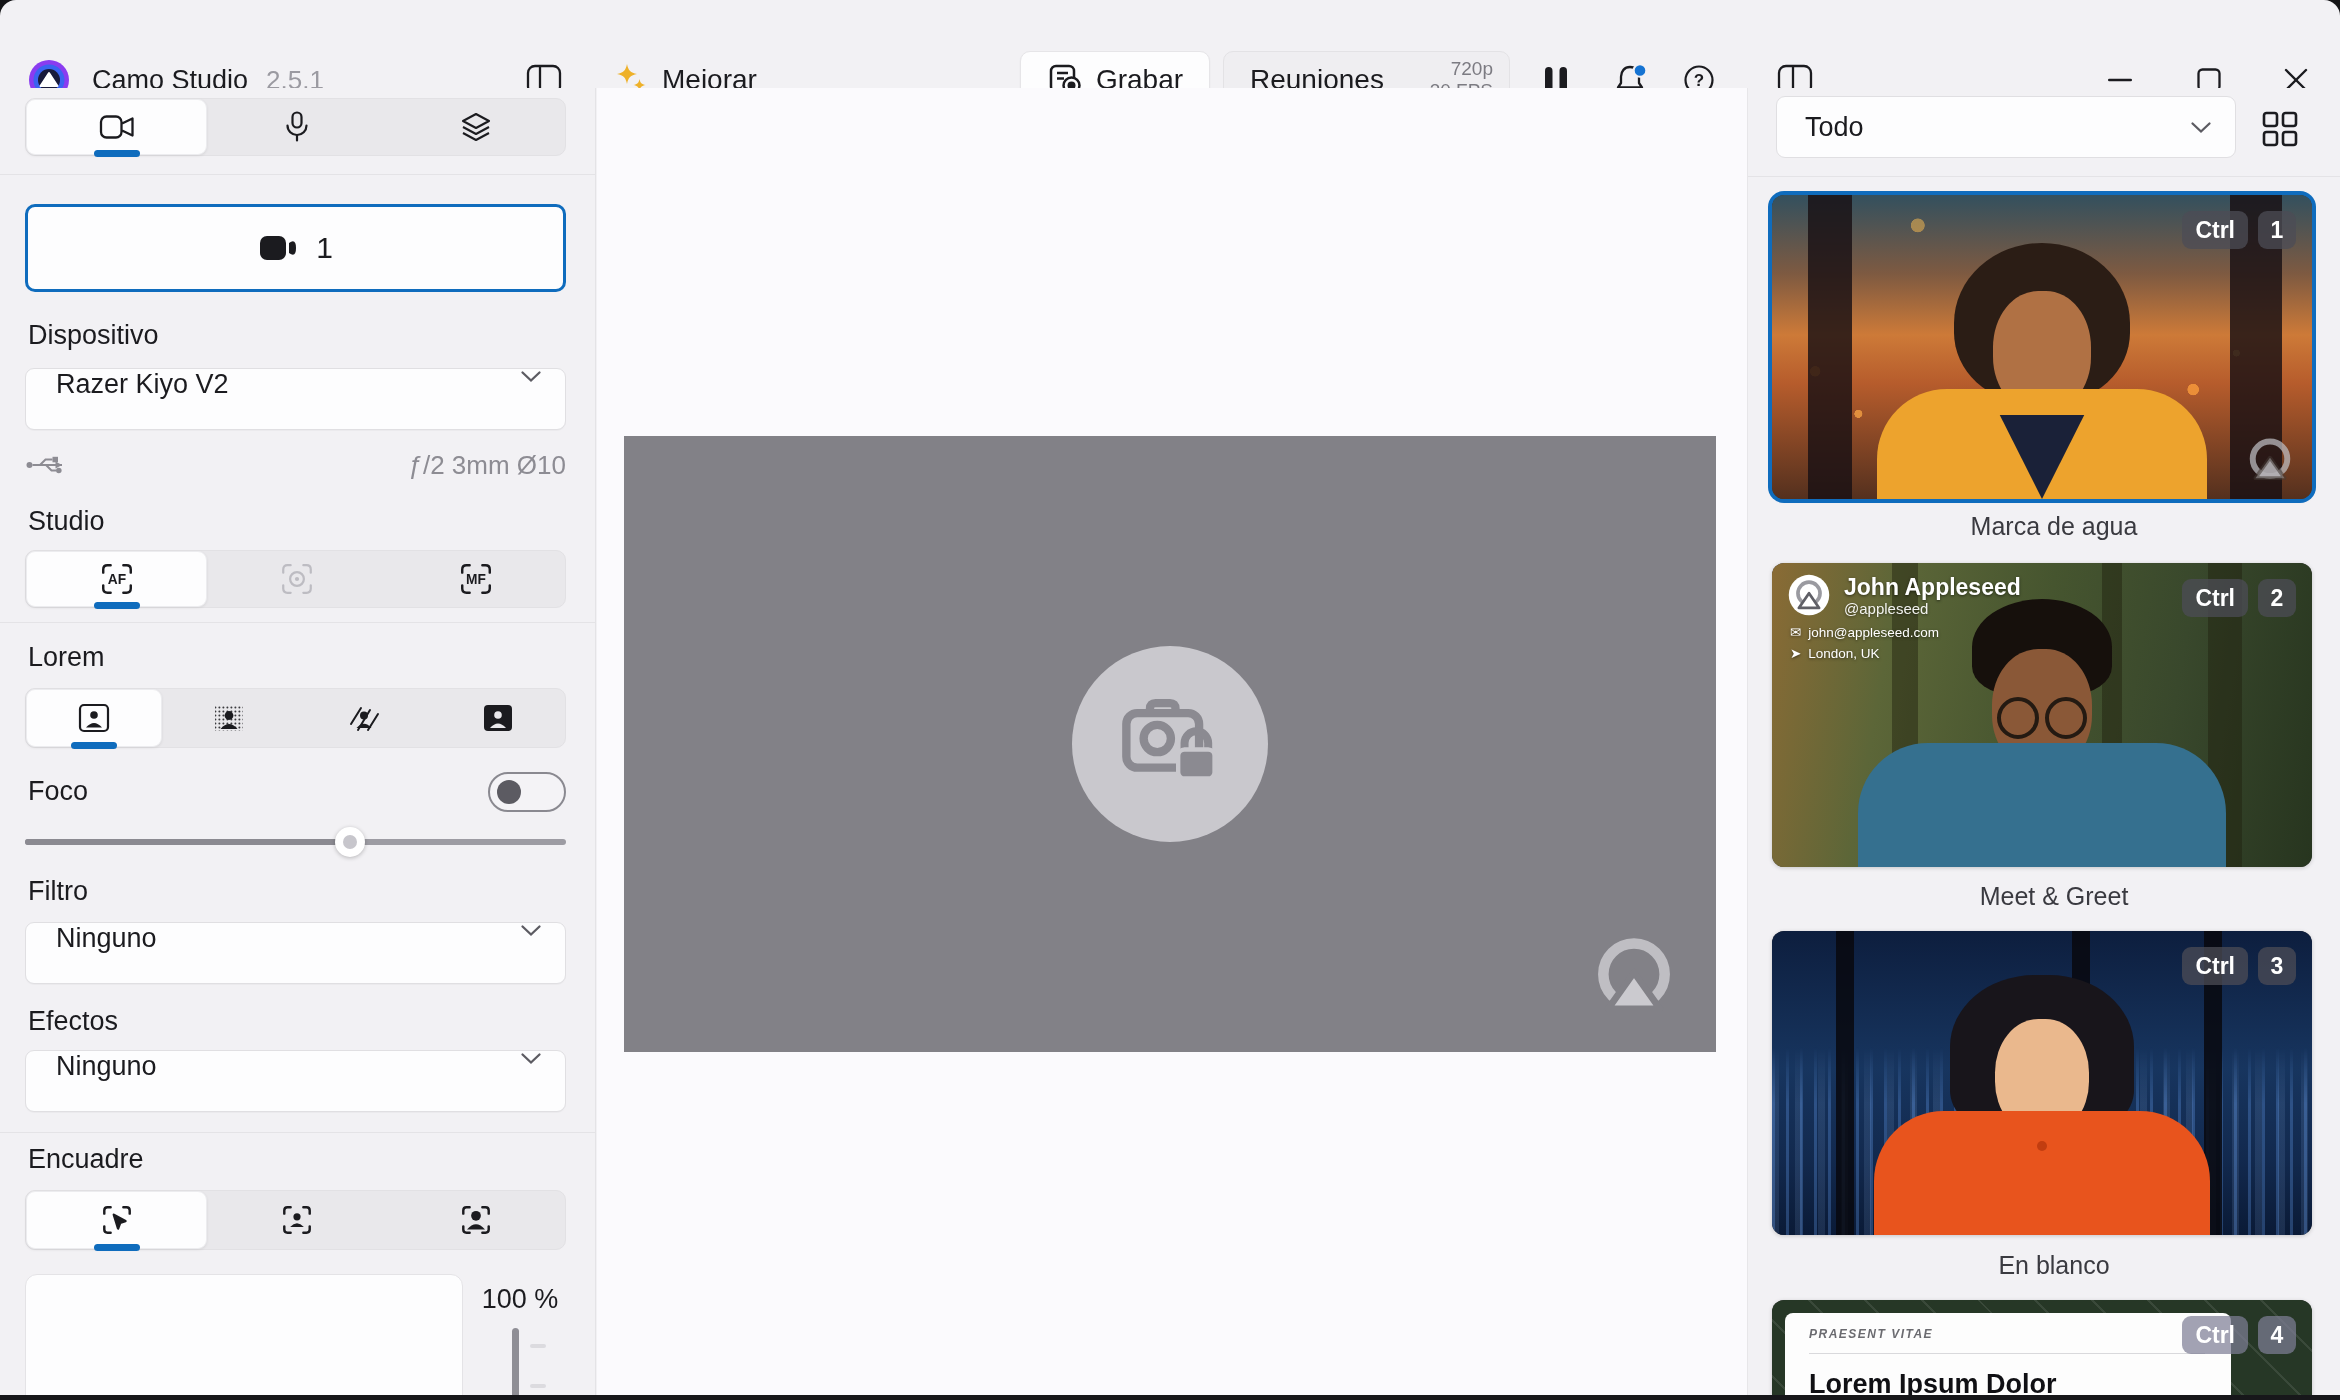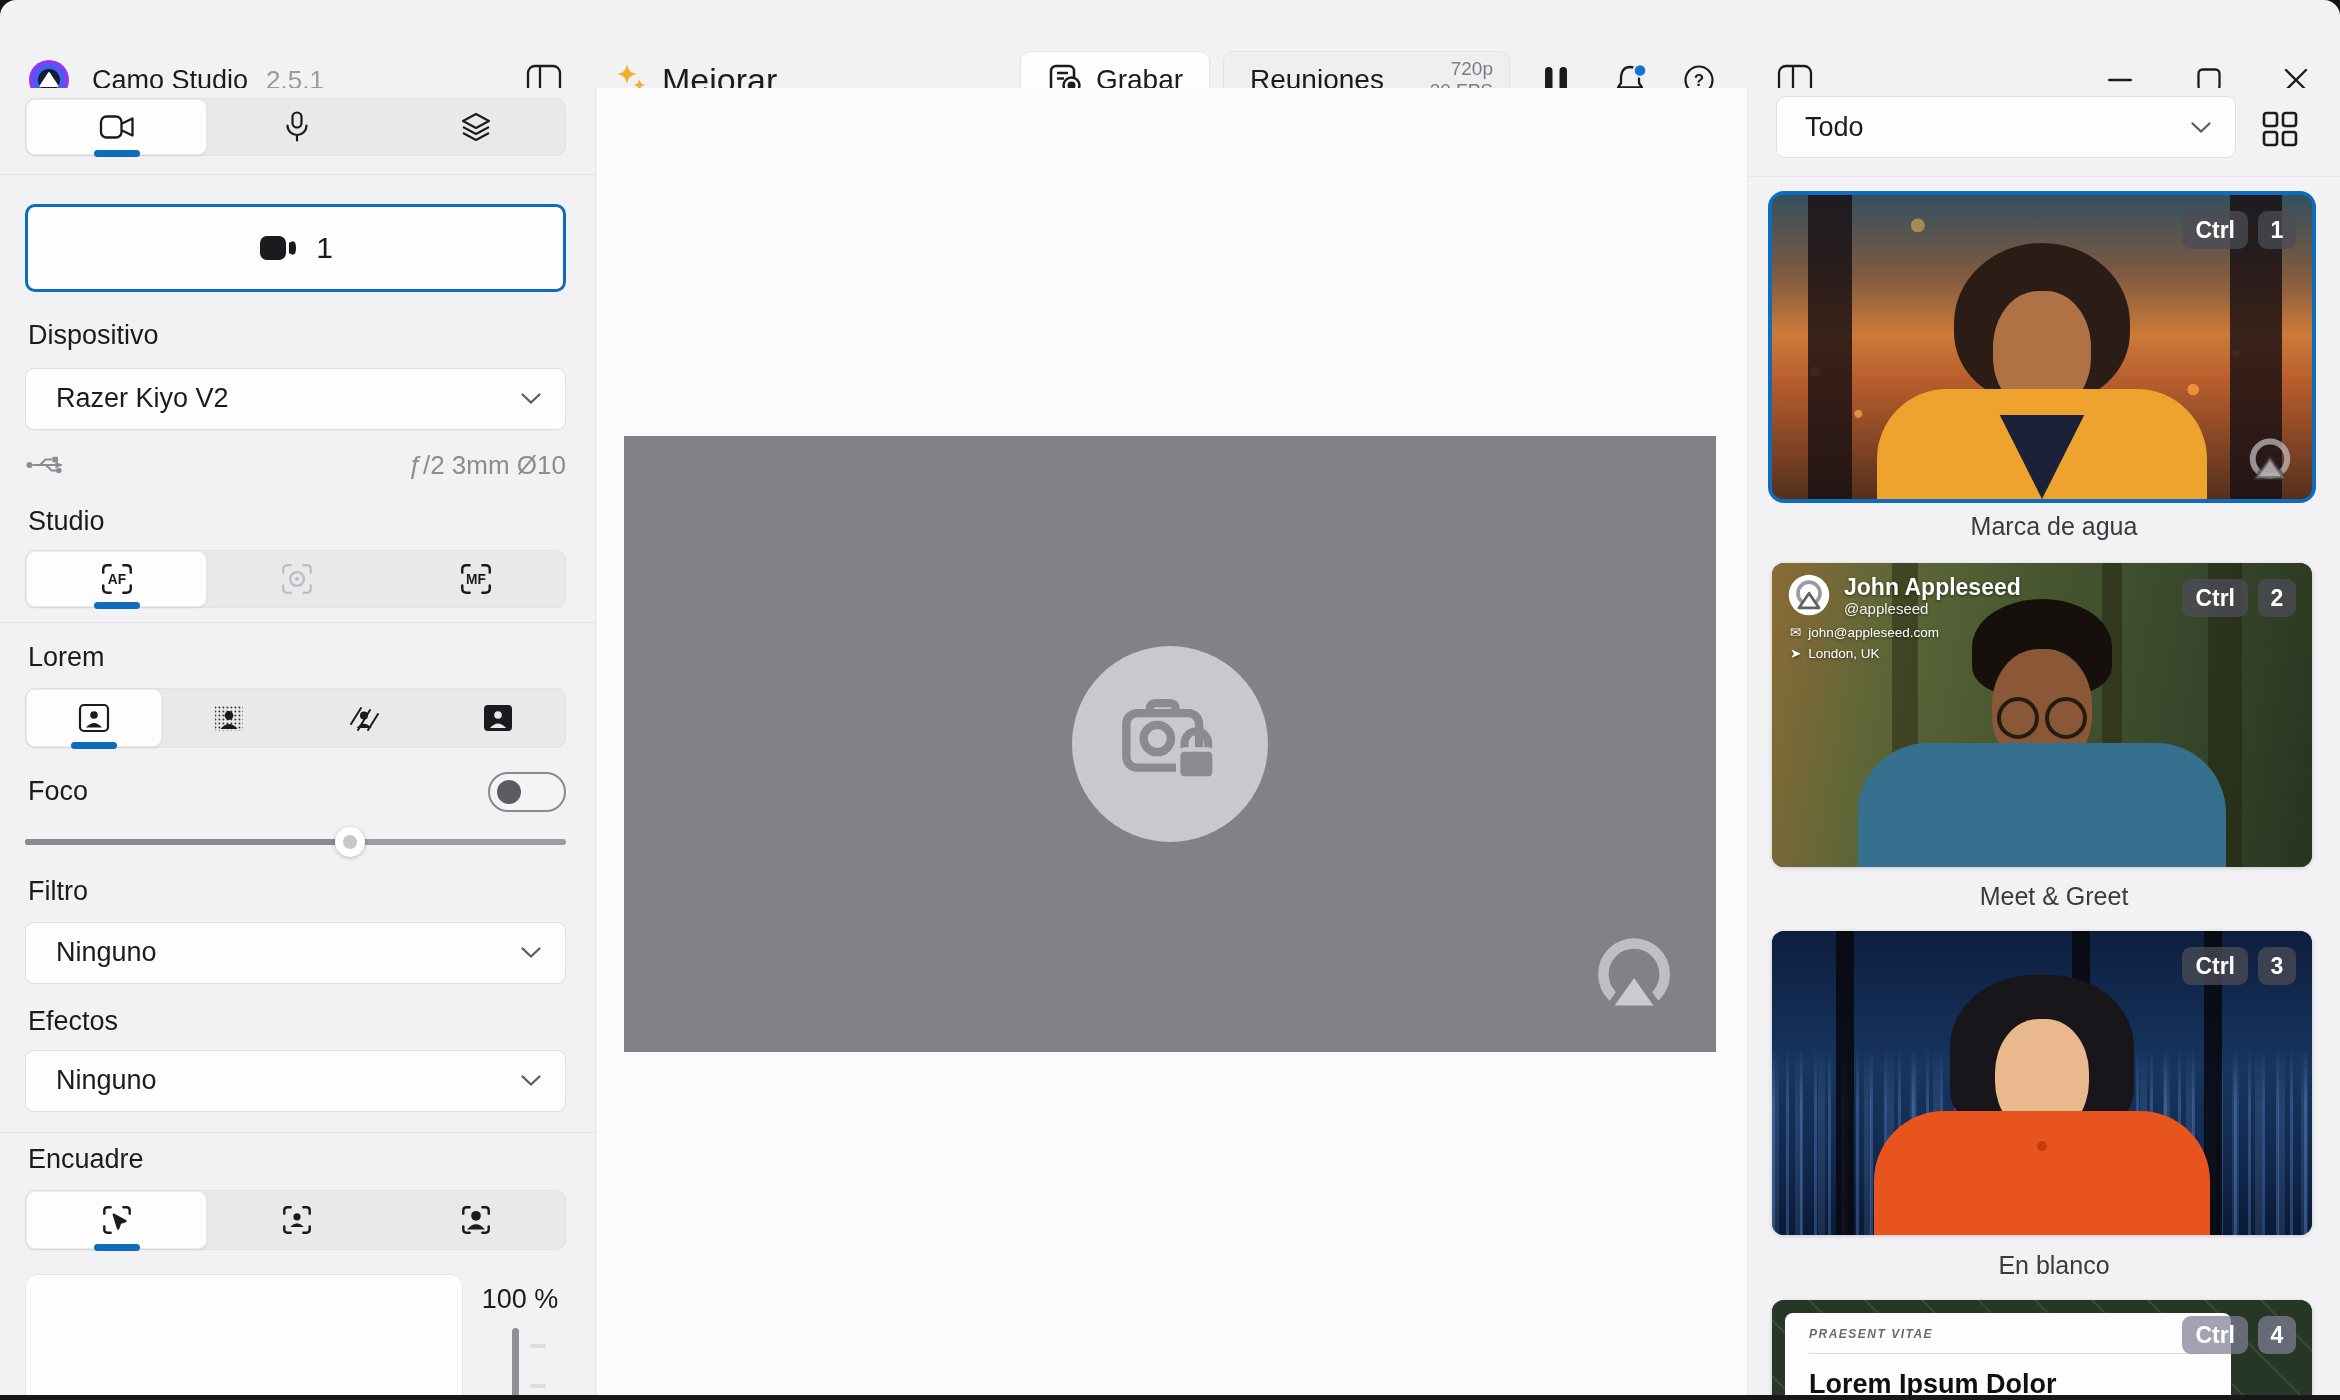--- a/index.html
+++ b/index.html
@@ -9,21 +9,21 @@
   .window-edge{position:absolute;left:0;right:0;bottom:0;height:5px;background:#17171a;z-index:99;}
 
   
   .titlebar{position:absolute;top:0;left:0;right:0;height:88px;margin-top:36px;}
   .tb-item{position:absolute;top:0;height:88px;display:flex;align-items:center;}
   .app-logo{left:28px;}
   .app-title{left:92px;font-size:27px;color:#1b1b1f;}
   .app-version{margin-left:18px;font-size:26px;color:#9b9aa1;}
   .icon-btn{display:flex;align-items:center;justify-content:center;width:48px;height:48px;border-radius:8px;color:#1b1b1f;}
   .tb-icon{position:absolute;top:20px;}
-  .mejorar{left:616px;display:flex;gap:14px;align-items:center;font-size:34px;color:#1b1b1f;}
+  .mejorar{left:616px;display:flex;gap:14px;align-items:center;font-size:28px;color:#1b1b1f;}
   .btn{position:absolute;top:15px;height:58px;border-radius:10px;display:flex;align-items:center;box-sizing:border-box;}
   .btn-grabar{left:1020px;width:190px;justify-content:center;gap:13px;background:#fdfdfe;border:1px solid #e6e5e8;
               box-shadow:0 1px 2px rgba(0,0,0,.05);font-size:28px;color:#1b1b1f;}
   .btn-reuniones{left:1223px;width:287px;background:#efeef1;border:1px solid #e3e2e5;font-size:28px;color:#1b1b1f;
                  justify-content:space-between;padding:0 16px 0 26px;}
   .res-block{text-align:right;font-size:19px;line-height:22px;color:#7c7b82;}
   .winctl{position:absolute;top:20px;width:48px;height:48px;display:flex;align-items:center;justify-content:center;color:#1b1b1f;}
 
   
   .left-panel{position:absolute;left:0;top:88px;width:596px;bottom:0;background:#f2f1f4;border-right:1px solid #e4e3e6;
@@ -33,21 +33,21 @@
   .seg{position:absolute;left:25px;width:541px;background:#e9e8eb;border:1px solid #e2e1e4;border-radius:10px;
        display:flex;box-sizing:border-box;}
   .seg-btn{flex:1;display:flex;align-items:center;justify-content:center;position:relative;color:#1b1b1f;border-radius:9px;}
   .seg-btn.active{background:#fdfdfe;border:1px solid #ececef;box-shadow:0 1px 3px rgba(0,0,0,.08);}
   .seg-btn.disabled{color:#bdbcc2;}
   .seg-underline{position:absolute;left:50%;transform:translateX(-50%);bottom:-3px;width:46px;height:7px;border-radius:4px;background:#0f6cbd;}
   .camera-box{position:absolute;left:25px;top:116px;width:541px;height:88px;background:#fdfdfe;border:3px solid #0f6cbd;
               border-radius:10px;display:flex;align-items:center;justify-content:center;gap:16px;box-sizing:border-box;
               font-size:30px;color:#1b1b1f;}
   .dropdown{position:absolute;left:25px;width:541px;height:62px;background:#fdfdfe;border:1px solid #e0dfe2;border-radius:9px;
-            display:flex;align-items:center;justify-content:space-between;padding:0 22px 2px 30px;box-sizing:border-box;
+            display:flex;align-items:flex-start;justify-content:space-between;padding:0 22px 2px 30px;box-sizing:border-box;
             font-size:27px;color:#1b1b1f;box-shadow:0 1px 1px rgba(0,0,0,.03);}
   .usb-row{position:absolute;left:25px;right:29px;top:360px;height:34px;display:flex;align-items:center;justify-content:space-between;}
   .lens-info{font-size:26px;color:#8d8c93;}
   .toggle{position:absolute;left:488px;top:684px;width:78px;height:40px;border:2px solid #8a8990;border-radius:21px;
           background:#f4f3f6;box-sizing:border-box;}
   .toggle .knob{position:absolute;left:7px;top:6px;width:24px;height:24px;border-radius:50%;background:#5c5b62;}
   .hslider{position:absolute;left:25px;top:738px;width:541px;height:32px;}
   .hslider .track{position:absolute;top:13px;left:0;right:0;height:6px;border-radius:3px;background:#9d9ca3;}
   .hslider .track-fill{position:absolute;top:13px;left:0;width:60%;height:6px;border-radius:3px;background:#8b8a91;}
   .hslider .thumb{position:absolute;top:1px;left:calc(60% - 15px);width:30px;height:30px;border-radius:50%;background:#ffffff;

